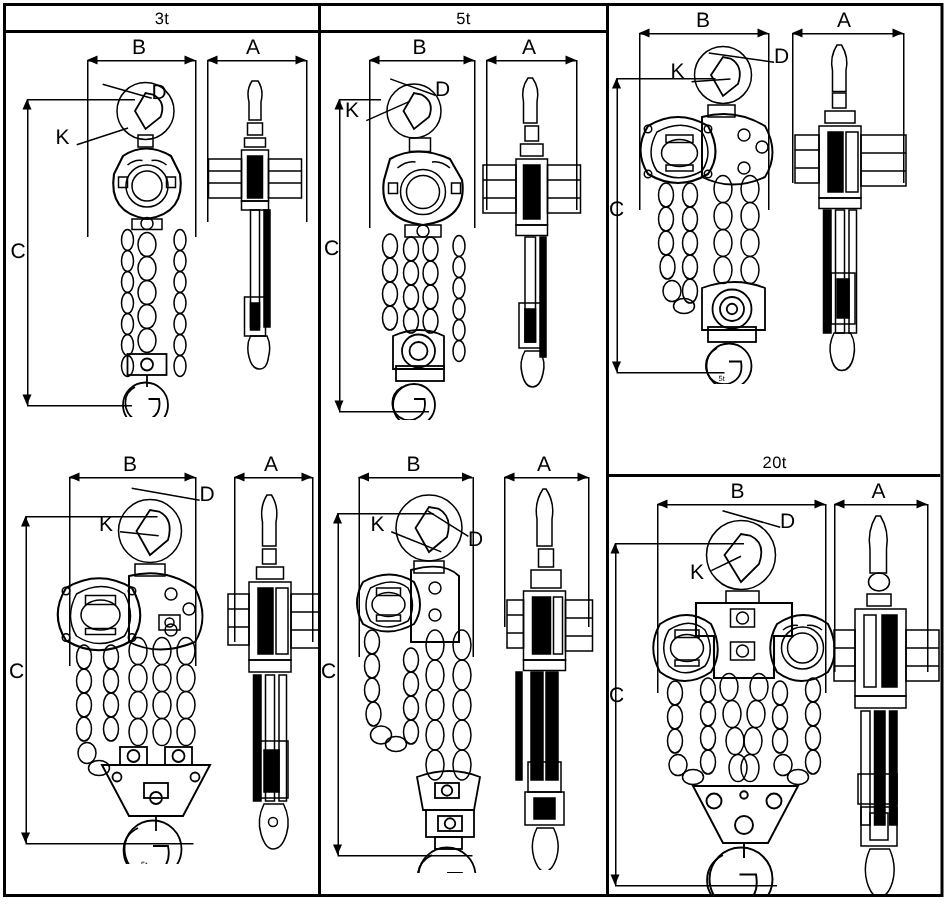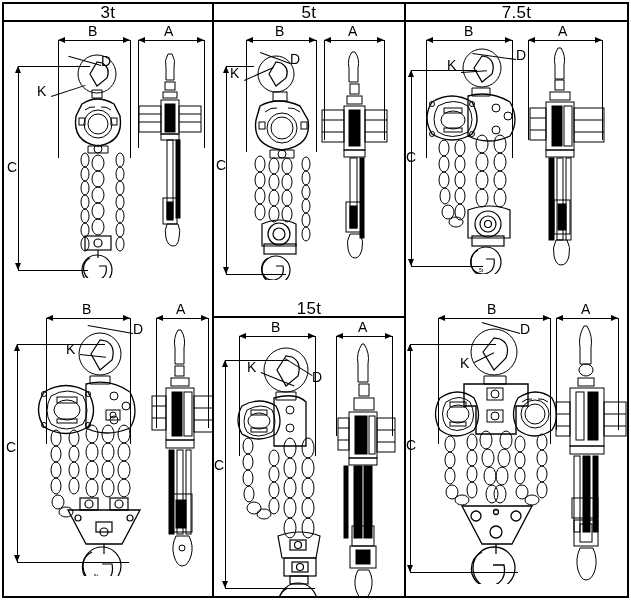--- a/index.html
+++ b/index.html
@@ -6,21 +6,21 @@
   body{width:631px;height:608px;font-family:"Liberation Sans",sans-serif;color:#000;}
   #sheet{position:relative;width:631px;height:608px;box-sizing:border-box;}
 
   
   .grid{position:absolute;left:2px;top:2px;width:627px;height:596px;
         border:2px solid #000;box-sizing:border-box;
         display:grid;grid-template-columns:210px 192px 1fr;grid-template-rows:1fr 1fr;}
   .cell{position:relative;box-sizing:border-box;border-right:2px solid #000;overflow:hidden;}
   .cell.last{border-right:none;}
 
-  .cap{height:18px;line-height:18px;text-align:center;font-size:17px;
+  .cap{height:18px;line-height:18px;text-align:center;font-size:11px;
        border-bottom:2px solid #000;box-sizing:border-box;letter-spacing:.3px;}
   .body{position:relative;height:calc(100% - 18px);}
 
   
   .dimlbl{position:absolute;font-size:14px;line-height:1;font-weight:400;}
   .hdim{position:absolute;height:1px;background:#000;}
   .hdim:before,.hdim:after{content:"";position:absolute;top:-3px;
       border-top:3.5px solid transparent;border-bottom:3.5px solid transparent;}
   .hdim:before{left:0;border-right:7px solid #000;}
   .hdim:after{right:0;border-left:7px solid #000;}
@@ -228,21 +228,20 @@
             <rect x="40" y="110" width="4" height="80" fill="#000"></rect>
             <rect x="26" y="154" width="15" height="30"></rect>
             <rect x="30" y="158" width="7" height="22" fill="#000"></rect>
             <path d="M30 186 q-4 7 -2 15 q2 9 7 9 q5 0 7 -9 q2 -8 -2 -15 z"></path>
           </g>
         </svg>
       </div>
     </div>
 
     <div class="cell row-top last">
-      <div class="cap">7.5t</div>
       <div class="body">
         <div class="hdim" style="left:20px;top:18px;width:86px;"></div>
         <div class="dimlbl" style="left:58px;top:2px;">B</div>
         <div class="ext" style="left:20px;top:18px;height:118px;"></div>
         <div class="ext" style="left:106px;top:18px;height:118px;"></div>
         <div class="hdim" style="left:122px;top:18px;width:74px;"></div>
         <div class="dimlbl" style="left:152px;top:2px;">A</div>
         <div class="ext" style="left:122px;top:18px;height:100px;"></div>
         <div class="ext" style="left:196px;top:18px;height:100px;"></div>
         <div class="vdim" style="left:5px;top:48px;height:196px;"></div>
@@ -448,21 +447,20 @@
             <rect x="22" y="168" width="20" height="38"></rect>
             <rect x="26" y="174" width="10" height="28" fill="#000"></rect>
             <path d="M26 210 q-5 10 -2 20 q3 10 8 10 q6 0 9 -10 q3 -10 -2 -20 z"></path>
             <circle cx="32" cy="222" r="3"></circle>
           </g>
         </svg>
       </div>
     </div>
 
     <div class="cell">
-      <div class="cap">15t</div>
       <div class="body">
         <div class="hdim" style="left:25px;top:18px;width:76px;"></div>
         <div class="dimlbl" style="left:57px;top:2px;">B</div>
         <div class="ext" style="left:25px;top:18px;height:120px;"></div>
         <div class="ext" style="left:101px;top:18px;height:120px;"></div>
         <div class="hdim" style="left:122px;top:18px;width:56px;"></div>
         <div class="dimlbl" style="left:144px;top:2px;">A</div>
         <div class="ext" style="left:122px;top:18px;height:100px;"></div>
         <div class="ext" style="left:178px;top:18px;height:100px;"></div>
         <div class="vdim" style="left:11px;top:42px;height:228px;"></div>
@@ -548,20 +546,21 @@
             <rect x="20" y="186" width="22" height="20"></rect>
             <rect x="18" y="206" width="26" height="22"></rect>
             <rect x="24" y="210" width="14" height="14" fill="#000"></rect>
             <path d="M26 230 q-5 10 -2 20 q3 9 7 9 q5 0 8 -9 q3 -10 -2 -20 z"></path>
           </g>
         </svg>
       </div>
     </div>
 
     <div class="cell last">
+      <div class="cap">20t</div>
       <div class="body">
         <div class="hdim" style="left:32px;top:18px;width:112px;"></div>
         <div class="dimlbl" style="left:81px;top:2px;">B</div>
         <div class="ext" style="left:32px;top:18px;height:126px;"></div>
         <div class="ext" style="left:144px;top:18px;height:126px;"></div>
         <div class="hdim" style="left:150px;top:18px;width:62px;"></div>
         <div class="dimlbl" style="left:175px;top:2px;">A</div>
         <div class="ext" style="left:150px;top:18px;height:112px;"></div>
         <div class="ext" style="left:212px;top:18px;height:112px;"></div>
         <div class="vdim" style="left:4px;top:44px;height:228px;"></div>

